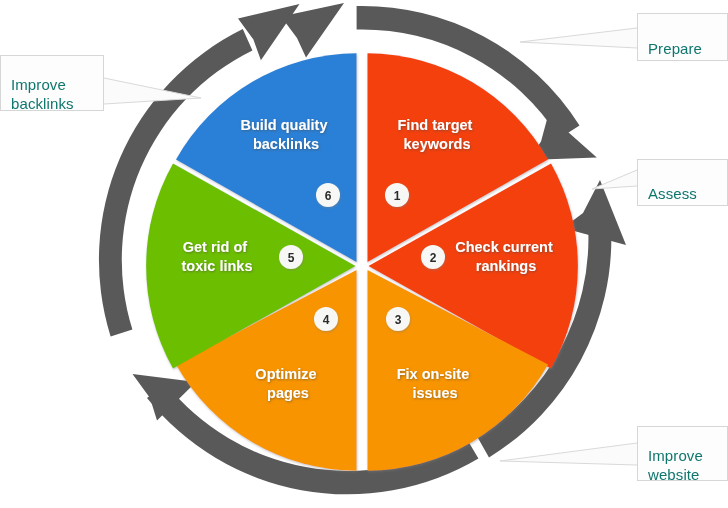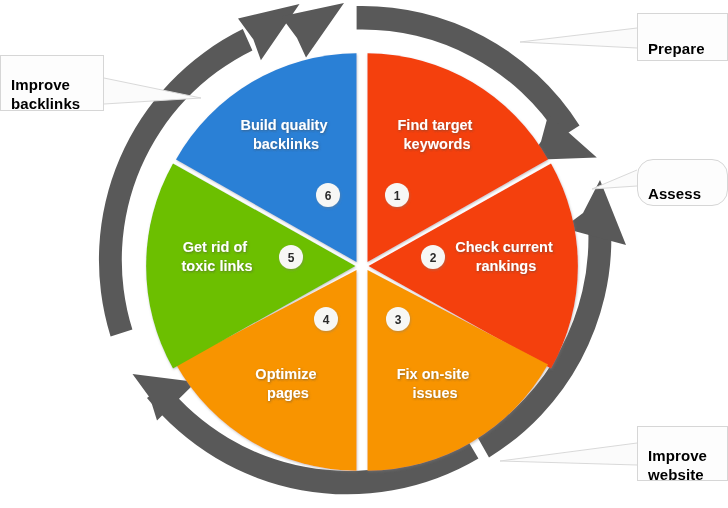--- a/index.html
+++ b/index.html
@@ -47,29 +47,29 @@
     background: #fdfdfd;
     border: 1px solid #d6d6d6;
     box-sizing: border-box;
     display: flex;
     align-items: center;
     padding: 0 10px;
   }
   .callout span {
     font-family: "Liberation Sans", sans-serif;
     font-size: 15px;
-    font-weight: bold;
-    color: #000000;
+    font-weight: normal;
+    color: #0f766e;
     line-height: 1.25;
     letter-spacing: 0.1px;
     margin-top: 24px;
   }
   #callout-improve-backlinks { left: 0px;   top: 55px;  width: 104px; height: 56px; }
   #callout-prepare          { left: 637px; top: 13px;  width: 91px;  height: 48px; }
-  #callout-assess           { left: 637px; top: 159px; width: 91px;  height: 47px; border-radius: 16px; }
+  #callout-assess           { left: 637px; top: 159px; width: 91px;  height: 47px; }
   #callout-improve-website  { left: 637px; top: 426px; width: 91px;  height: 55px; }
 </style>
 </head>
 <body>
 
 <div id="stage">
 
   <svg class="diagram" viewBox="0 0 728 508">
     <defs>
       <filter id="softshadow" x="-30%" y="-30%" width="160%" height="160%">

